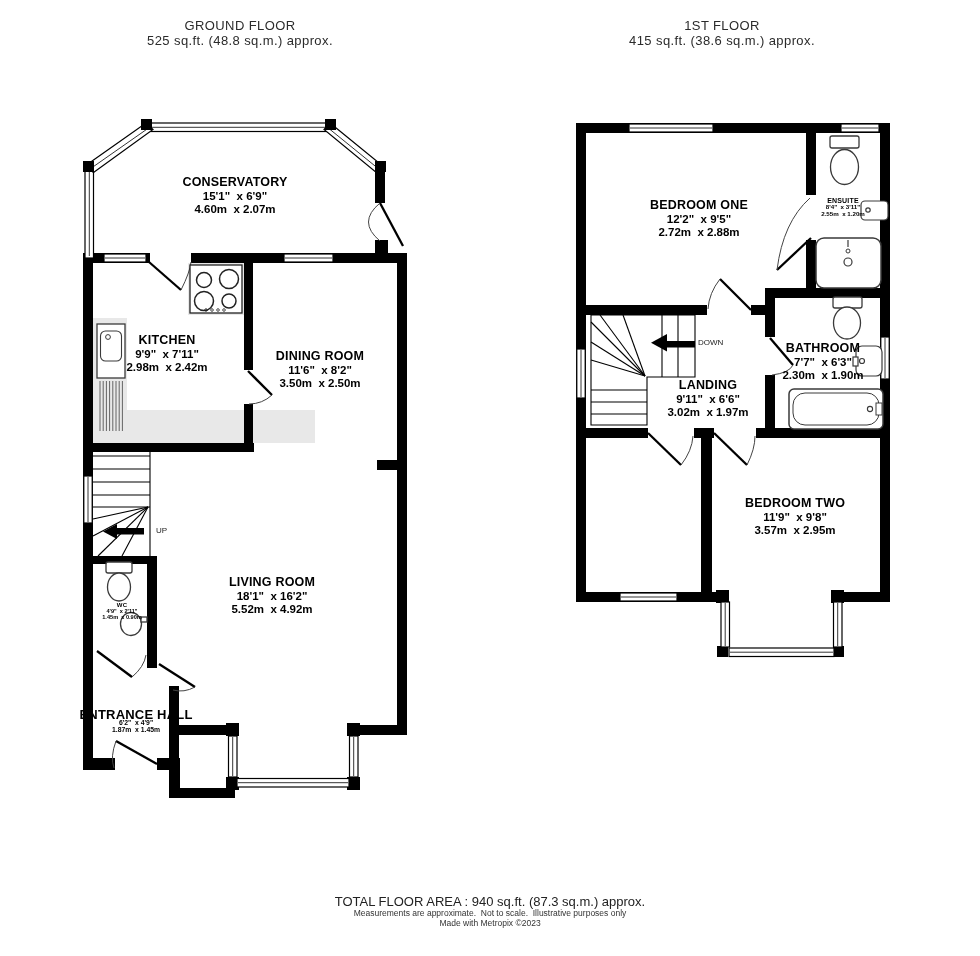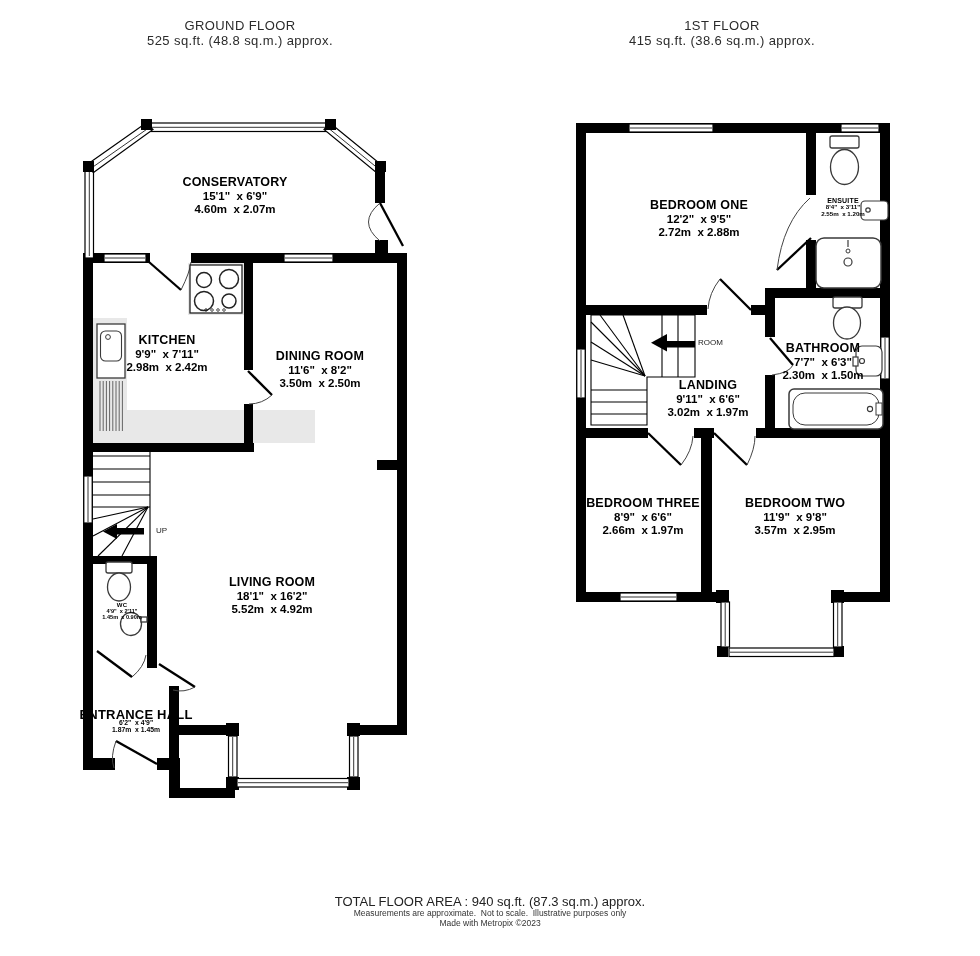--- a/index.html
+++ b/index.html
@@ -353,38 +353,33 @@
   <span class="dim">2.72m  x 2.88m</span>
 </div>
 <div class="room-label sm" style="left:843px;top:197px;">
   <span class="nm">ENSUITE</span>
   <span class="dim">8'4"  x 3'11"</span>
   <span class="dim">2.55m  x 1.20m</span>
 </div>
 <div class="room-label" style="left:823px;top:342px;">
   <span class="nm">BATHROOM</span>
   <span class="dim">7'7"  x 6'3"</span>
-  <span class="dim">2.30m  x 1.50m</span>
+  <span class="dim">2.30m  x 1.90m</span>
 </div>
 <div class="room-label" style="left:708px;top:379px;">
   <span class="nm">LANDING</span>
   <span class="dim">9'11"  x 6'6"</span>
   <span class="dim">3.02m  x 1.97m</span>
 </div>
-<div class="room-label" style="left:643px;top:497px;">
-  <span class="nm">BEDROOM THREE</span>
-  <span class="dim">8'9"  x 6'6"</span>
-  <span class="dim">2.66m  x 1.97m</span>
-</div>
 <div class="room-label" style="left:795px;top:497px;">
   <span class="nm">BEDROOM TWO</span>
   <span class="dim">11'9"  x 9'8"</span>
   <span class="dim">3.57m  x 2.95m</span>
 </div>
-<div class="stair-label" style="left:698px;top:338px;">ROOM</div>
+<div class="stair-label" style="left:698px;top:338px;">DOWN</div>
 
 <div class="footer" style="top:895px;">
   <div class="l1">TOTAL FLOOR AREA : 940 sq.ft. (87.3 sq.m.) approx.</div>
   <div class="l2">Measurements are approximate.  Not to scale.  Illustrative purposes only</div>
   <div class="l3">Made with Metropix ©2023</div>
 </div>
 
 </div>
 
 </body></html>

